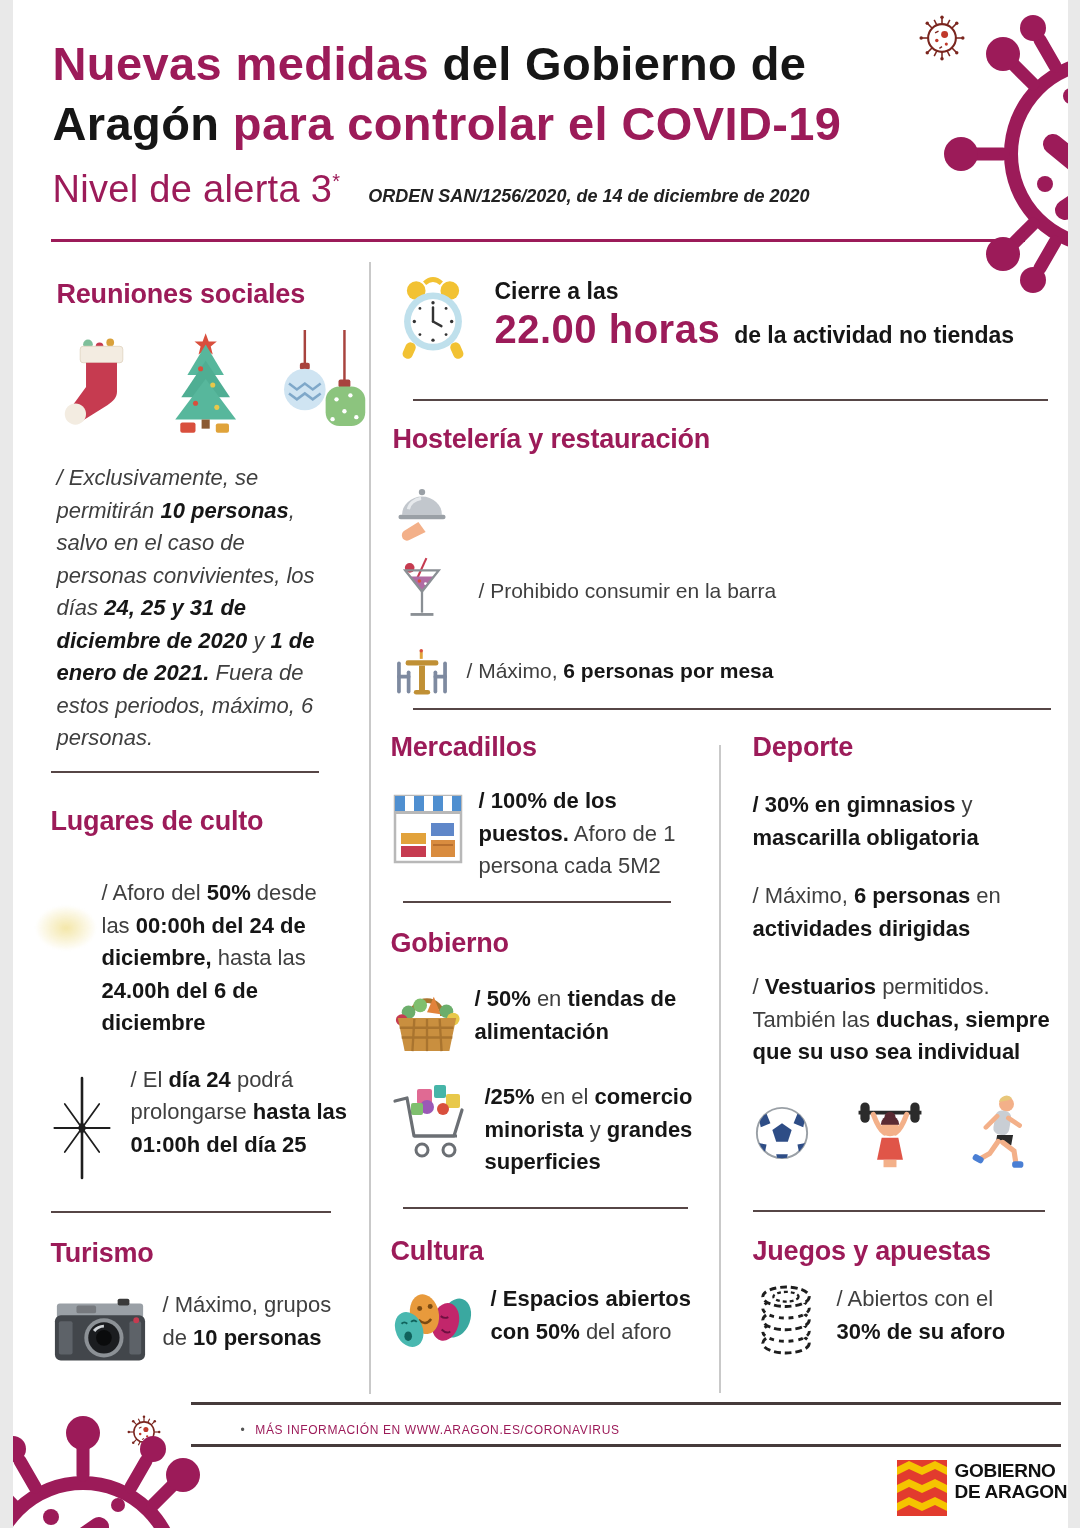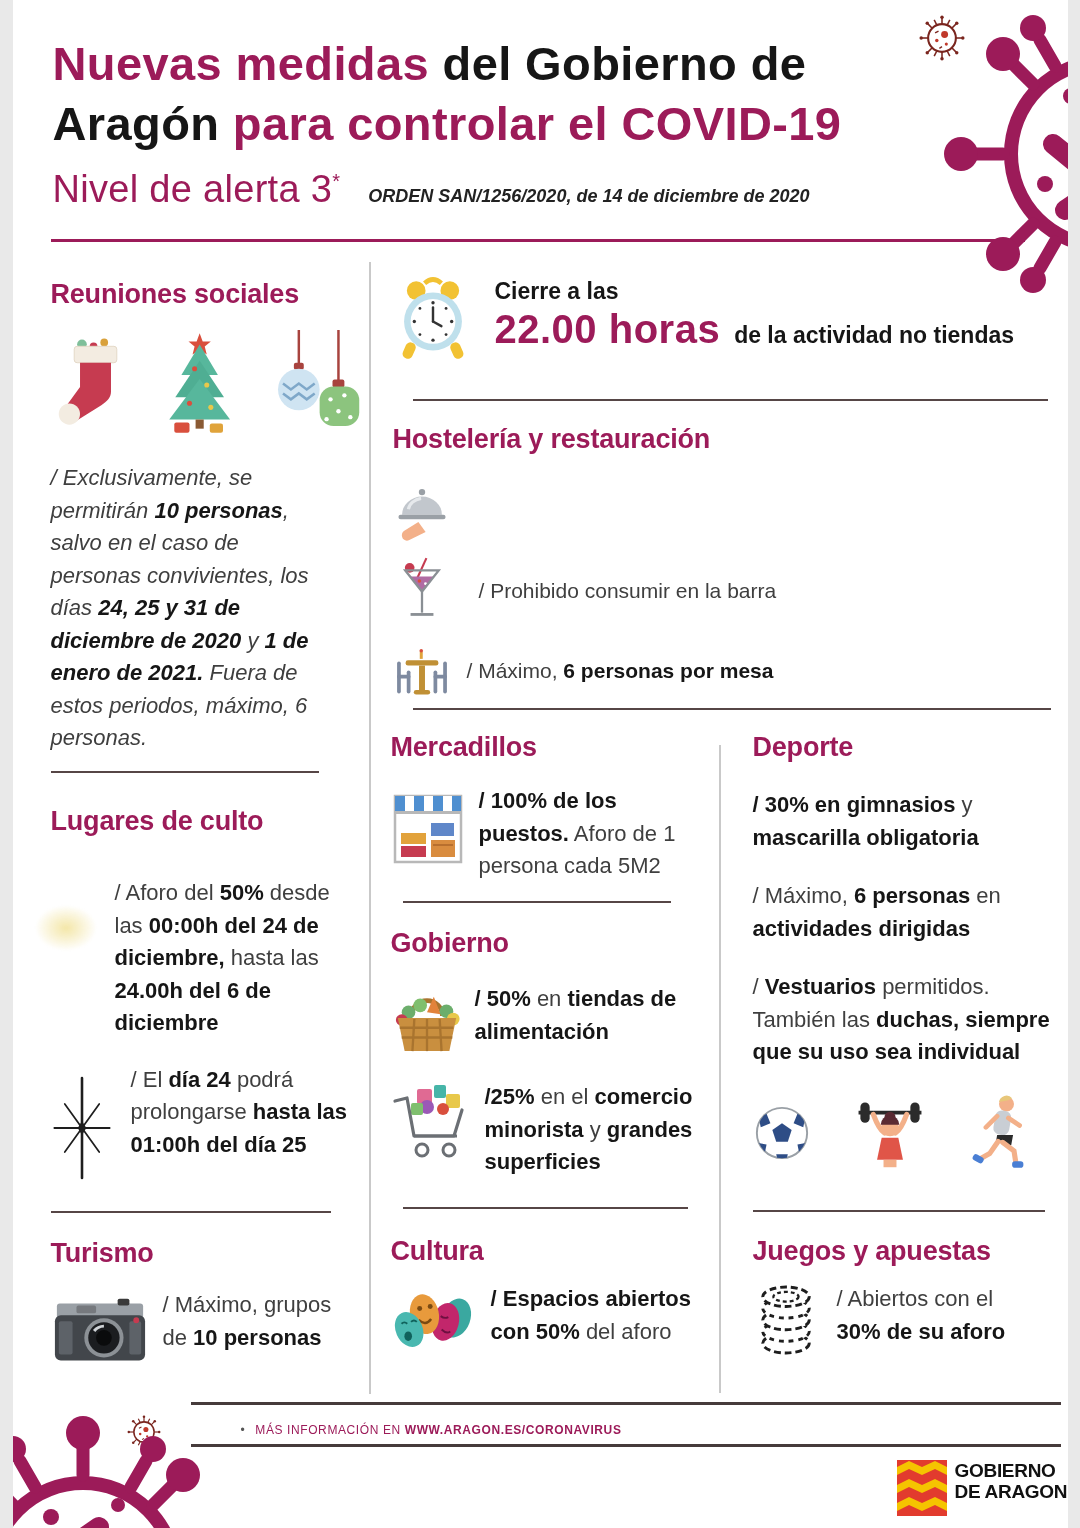--- a/index.html
+++ b/index.html
@@ -31,21 +31,21 @@
   
   .curfew{position:absolute;left:378px;top:276px;display:flex;align-items:flex-start;gap:20px;}
   .curfew .lead{font-size:23px;font-weight:700;color:var(--ink);margin:2px 0 0 0;}
   .timeline{display:flex;align-items:baseline;gap:14px;margin-top:2px;}
   .time{font-size:40px;font-weight:800;color:var(--accent);letter-spacing:.5px;text-align:center;}
   .tail{font-size:23px;font-weight:700;color:var(--ink);}
   
   .f-info{position:absolute;left:228px;top:1411px;font-size:12px;letter-spacing:.6px;
           color:var(--accent);font-weight:400;}
   .f-info .dot{color:#555;margin-right:10px;}
-  .f-info .lnk{font-weight:700;}
+  .f-info .lnk{font-weight:400;}
   .logo{position:absolute;left:884px;top:1460px;display:flex;gap:8px;align-items:flex-start;}
   .logo-text{font-size:19px;font-weight:800;color:#111;line-height:1.12;letter-spacing:-.3px;}
   .xmas-row{display:flex;gap:26px;align-items:flex-end;margin-top:22px;height:102px;}
   .glow{width:150px;height:46px;border-radius:50%;
         background:radial-gradient(ellipse at center,rgba(236,214,110,.6),rgba(236,214,110,0) 70%);
         filter:blur(1px);}
   svg{display:block;}
 </style>
 </head>
 <body>
@@ -163,21 +163,21 @@
   <svg style="position:absolute;left:112px;top:1413px;width:38px;height:38px;">
       <use href="#virus-small"></use>
     </svg>
   <svg style="position:absolute;left:-100px;top:1405px;width:340px;height:340px;">
       <use href="#virus-big"></use>
     </svg>
 
   <div class="vdiv" style="left:356px;top:262px;height:1132px;"></div>
   <div class="vdiv" style="left:706px;top:745px;height:648px;"></div>
 
-  <section class="sec" style="left:38px;top:279px;width:315px;">
+  <section class="sec" style="left:44px;top:279px;width:315px;">
     <h2>Reuniones sociales</h2>
     <div class="xmas-row">
       <svg width="78" height="98" viewBox="0 0 80 100">
         <circle cx="32" cy="8" r="5" fill="#7fbf9a"></circle>
           <circle cx="55" cy="6" r="4" fill="#d9a13b"></circle>
         <circle cx="44" cy="10" r="4" fill="#c63b50"></circle>
         <rect x="24" y="10" width="44" height="17" rx="3" fill="#f3ece1" stroke="#e3d8c6"></rect>
         <path d="M30 27 h32 v30 c0 6 -4 10 -10 14 L28 86 c-8 6 -20 -2 -14 -12 l16 -22 z" fill="#c63b50"></path>
         <circle cx="19" cy="80" r="11" fill="#f3ece1"></circle>
       </svg>
@@ -222,21 +222,21 @@
   </section>
 
   <div class="rule" style="left:38px;top:771px;width:268px;"></div>
 
   <section class="sec" style="left:38px;top:806px;width:318px;">
     <h2>Lugares de culto</h2>
     <div class="row" style="margin-top:40px;gap:4px;">
       <div class="icbox" style="width:62px;padding-top:28px;margin-left:-16px;">
           <div class="glow"></div>
         </div>
-      <p class="runs" style="width:250px;margin-left:14px;"><span>/ Aforo del </span><span class="b">50%</span><span> desde
+      <p class="runs" style="width:250px;margin-left:1px;"><span>/ Aforo del </span><span class="b">50%</span><span> desde
 las </span><span class="b">00:00h del 24 de
 diciembre,</span><span> hasta las
 </span><span class="b">24.00h del 6 de
 diciembre</span></p>
     </div>
     <div class="row" style="margin-top:24px;gap:4px;">
       <div class="icbox" style="width:62px;padding-top:4px;">
         <svg width="64" height="120" viewBox="0 0 72 120">
           <g stroke="#1e1e1e" stroke-linecap="round">
             <line x1="36" y1="2" x2="36" y2="118" stroke-width="3"></line>

